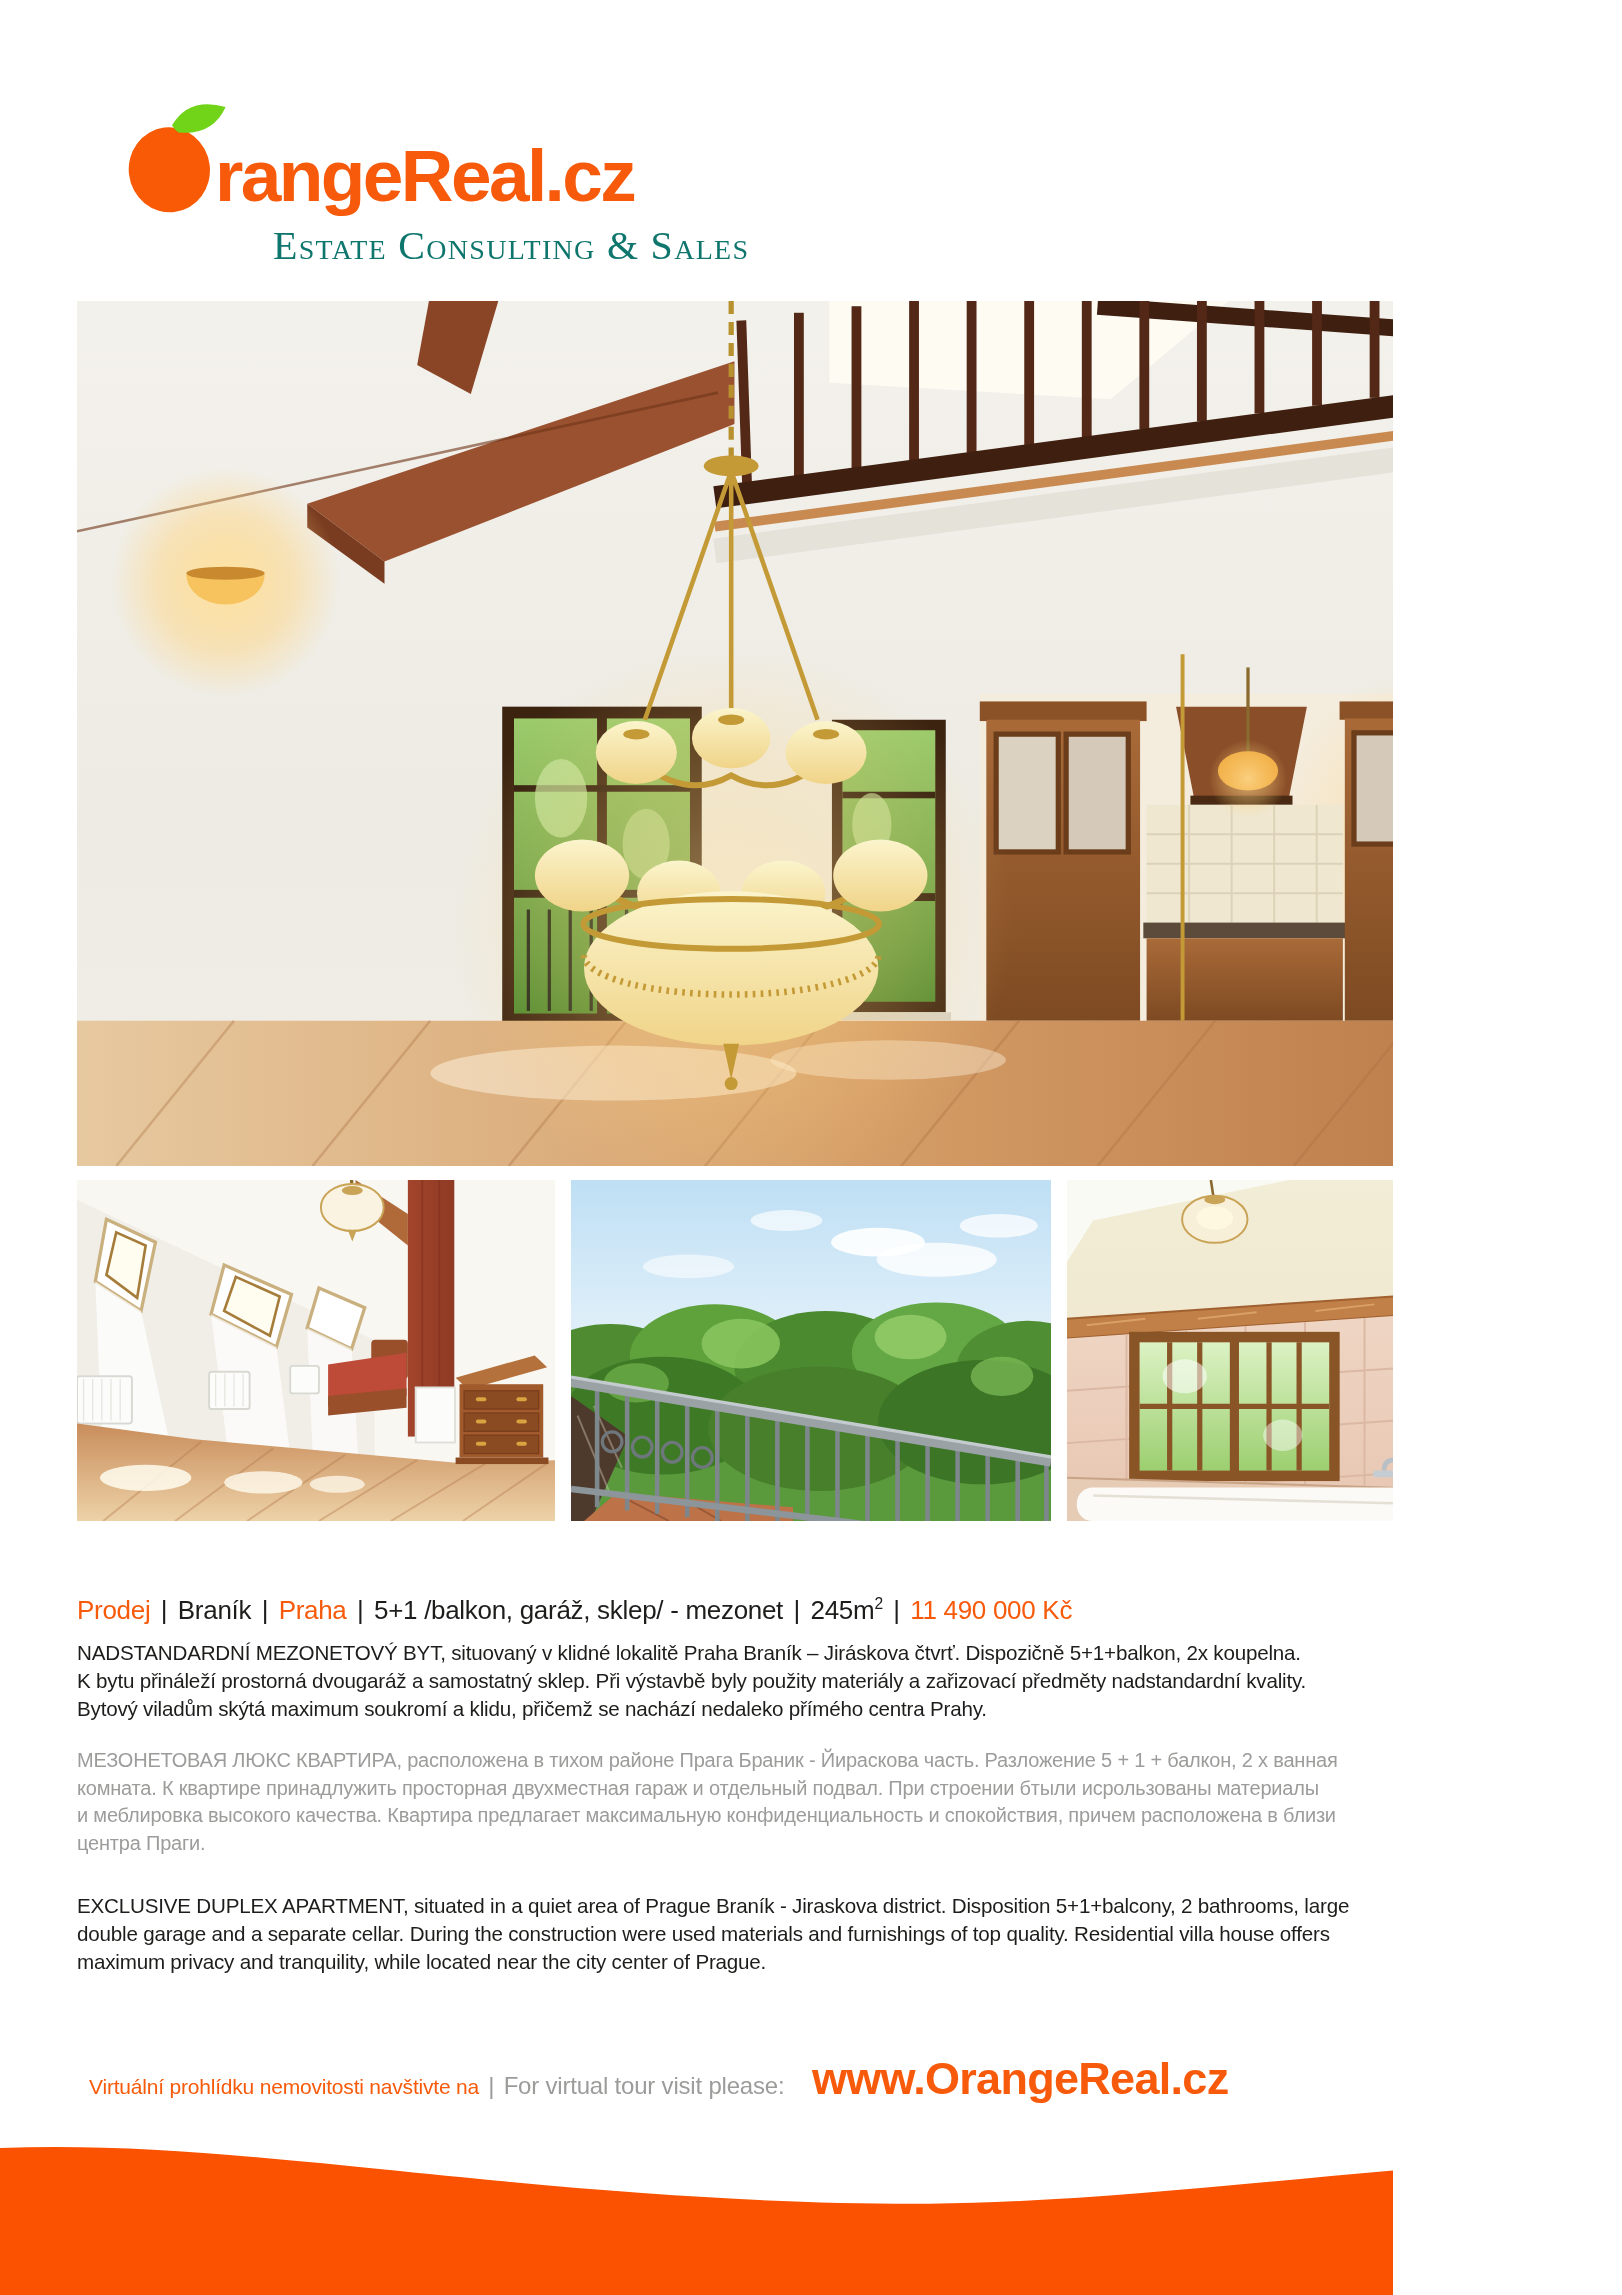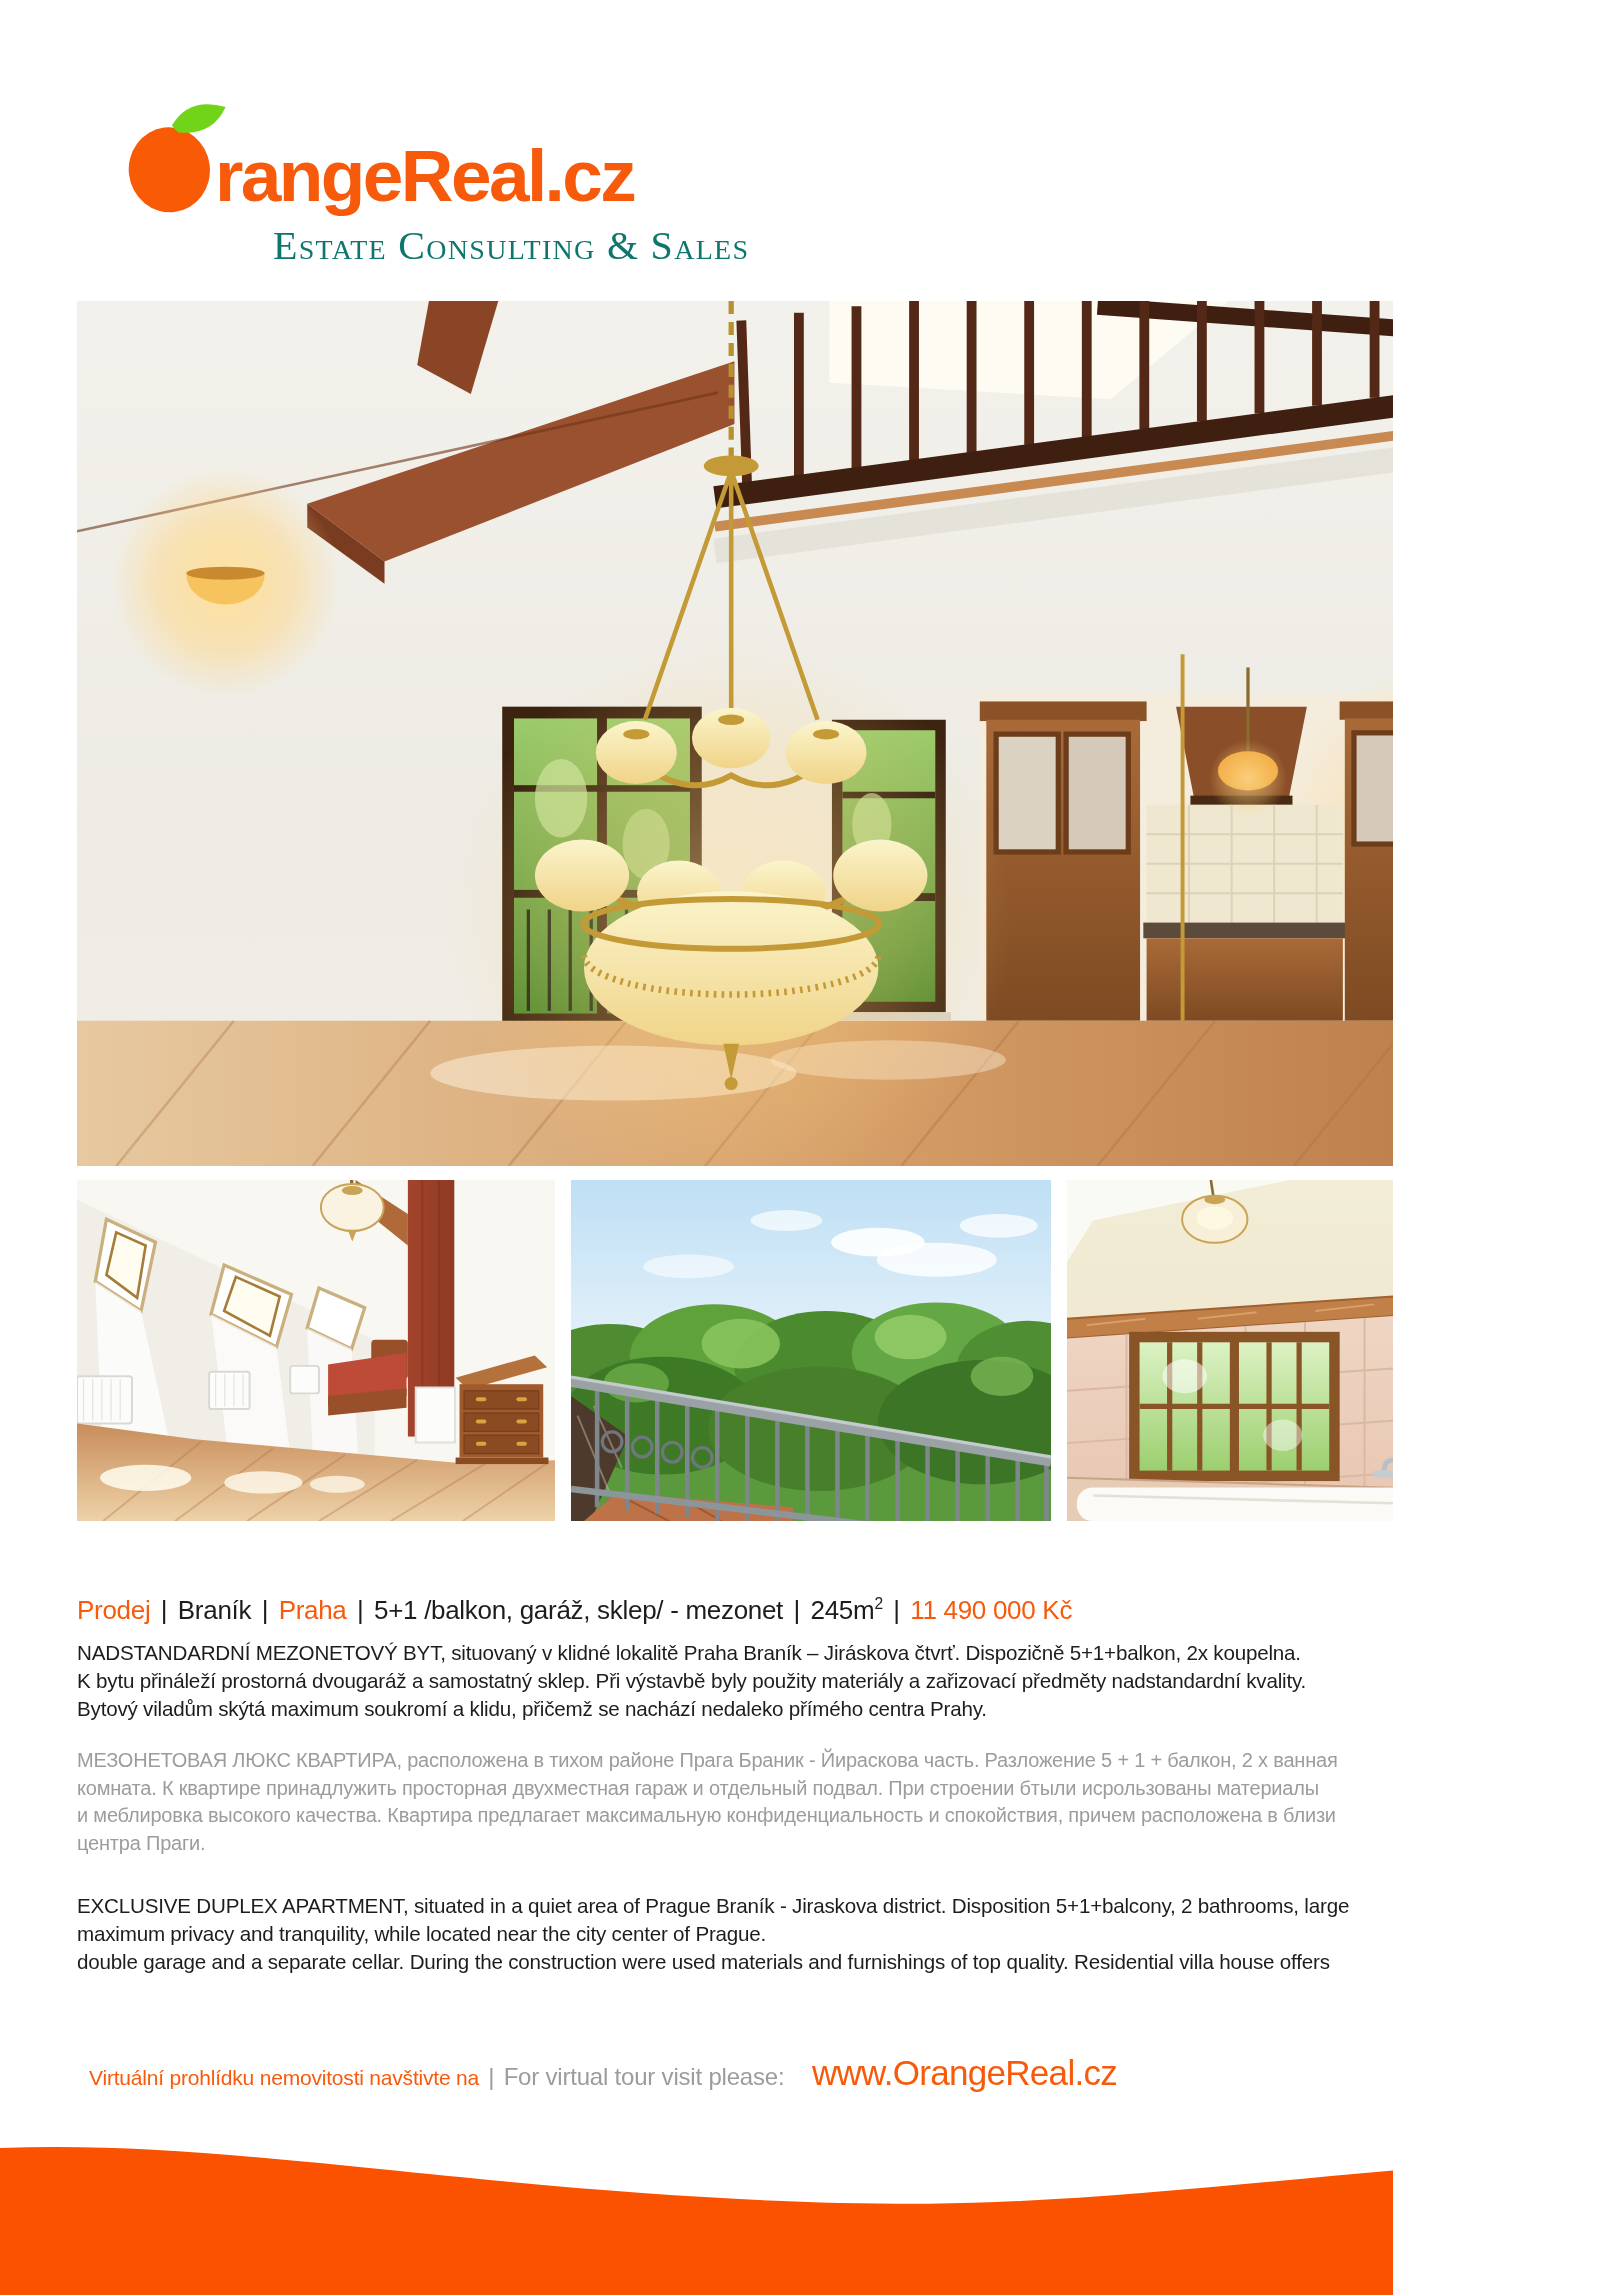--- a/index.html
+++ b/index.html
@@ -33,21 +33,21 @@
   .para-cs{top:1598px;font-size:20.6px;line-height:28px;color:#1D1D1B;}
   .para-ru{top:1706px;font-size:20px;line-height:27.5px;color:#9C9C9B;}
   .para-en{top:1851px;font-size:20.6px;line-height:28px;color:#1D1D1B;}
 
   
   .footer-line{position:absolute;left:89px;top:2053px;white-space:nowrap;}
   .footer-line>span{vertical-align:baseline;}
   .f-cs{font-size:21px;color:#F75A0A;letter-spacing:-0.2px;text-align:right;}
   .f-sep{font-size:24px;color:#9C9C9B;margin:0 9.2px;}
   .f-en{font-size:24px;color:#9C9C9B;letter-spacing:-0.2px;}
-  .f-url{font-size:35px;font-weight:normal;color:#F75A0A;margin-left:27.5px;letter-spacing:-0.7px;}
+  .f-url{font-size:45px;font-weight:bold;color:#F75A0A;margin-left:27.5px;letter-spacing:-0.7px;}
 
   .wave{position:absolute;left:0;top:2114px;width:1623px;height:182px;}
 </style>
 </head>
 <body>
 
 <div class="page">
 
   <svg class="logo-fruit" viewBox="0 0 160 168">
     <ellipse cx="66" cy="102" rx="62" ry="65" fill="#F95A05" transform="rotate(-7 66 102)"></ellipse>
@@ -531,22 +531,22 @@
 
   <div class="para para-ru">
     <div>МЕЗОНЕТОВАЯ ЛЮКС КВАРТИРА, расположена в тихом районе Прага Браник - Йираскова часть. Разложение 5 + 1 + балкон, 2 х ванная</div>
     <div>комната. К квартире принадлужить просторная двухместная гараж и отдельный подвал. При строении бтыли исрользованы материалы</div>
     <div>и меблировка высокого качества. Квартира предлагает максимальную конфиденциальность и спокойствия, причем  расположена в близи</div>
     <div>центра Праги.</div>
   </div>
 
   <div class="para para-en">
     <div>EXCLUSIVE DUPLEX APARTMENT, situated in a quiet area of Prague Braník - Jiraskova district. Disposition 5+1+balcony, 2 bathrooms, large</div>
+    <div>double garage and a separate cellar. During the construction were used materials and furnishings of top quality. Residential villa house offers</div>
     <div>maximum privacy and tranquility, while located near the city center of Prague.</div>
-    <div>double garage and a separate cellar. During the construction were used materials and furnishings of top quality. Residential villa house offers</div>
   </div>
 
   <div class="footer-line">
     <span class="f-cs">Virtuální prohlídku nemovitosti navštivte na</span><span class="f-sep">|</span><span class="f-en">For virtual tour visit please:</span><span class="f-url">www.OrangeReal.cz</span>
   </div>
 
   <svg class="wave" viewBox="0 0 2480 278" preserveAspectRatio="none">
     <path d="M0,52 C230,44 430,70 760,102 C1020,127 1230,138 1420,137 C1640,135 1880,108 2130,86 C2290,73 2400,68 2480,68 L2480,278 L0,278 Z" fill="#FA5200"></path>
   </svg>
 

